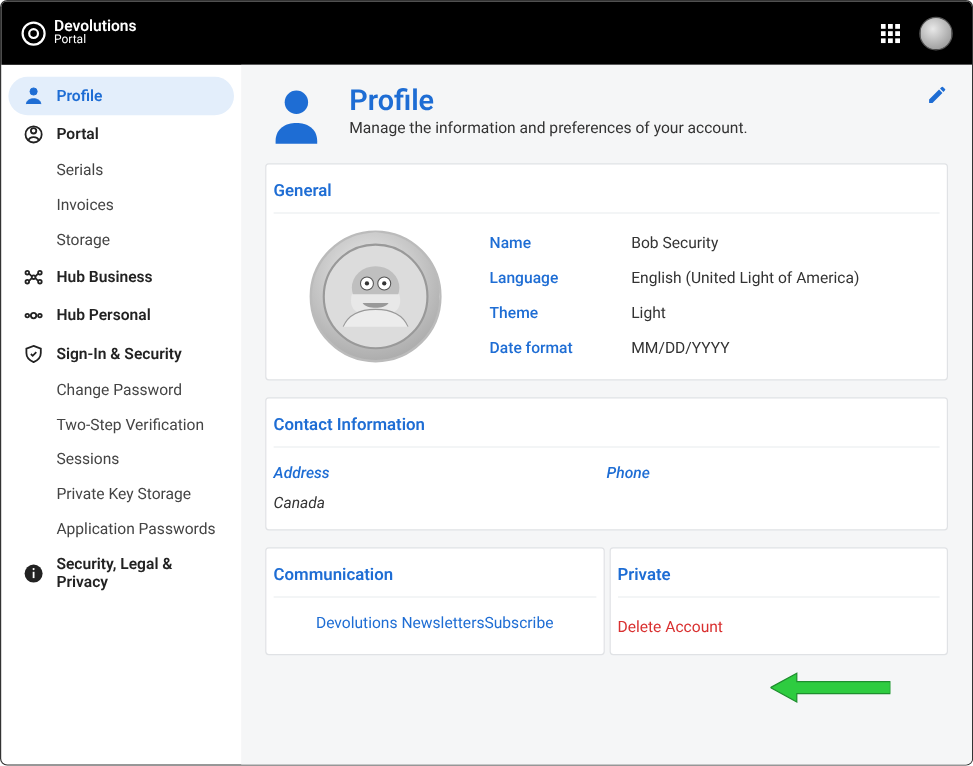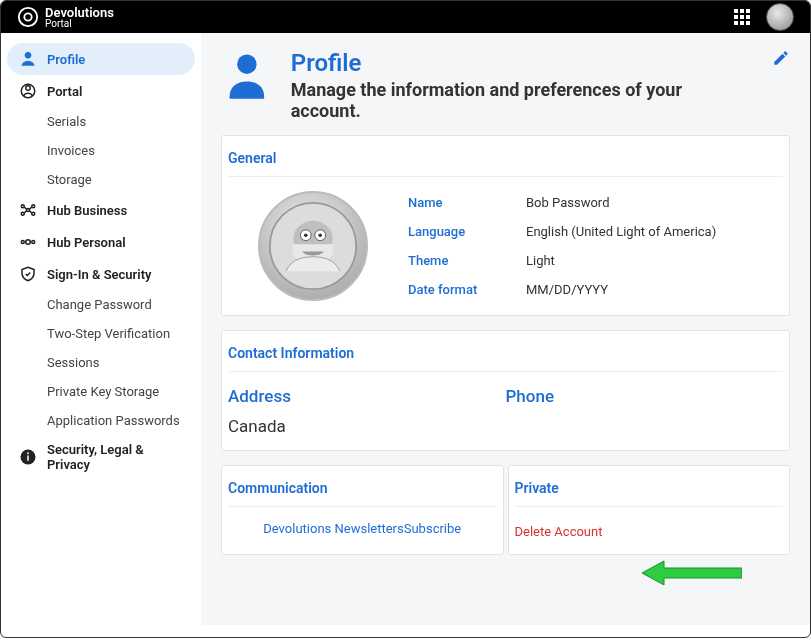--- a/index.html
+++ b/index.html
@@ -7,21 +7,21 @@
       font-family: -apple-system, BlinkMacSystemFont, "Segoe UI", Roboto, sans-serif;
       background: #fff;
       width: 811px;
       height: 638px;
       overflow: hidden;
       border: 1px solid #333;
       border-radius: 6px;
     }
     .topbar {
       background: #000;
-      height: 32px;
+      height: 53px;
       display: flex;
       align-items: center;
       justify-content: space-between;
       padding: 0 16px;
     }
     .logo { display: flex; align-items: center; gap: 6px; color: #fff; }
     .logo-icon { width: 22px; height: 22px; }
     .logo-text { display: flex; flex-direction: column; line-height: 1; }
     .logo-main { font-size: 13px; font-weight: 600; }
     .logo-sub { font-size: 10px; font-weight: 400; }
@@ -57,21 +57,21 @@
       background: #f5f6f7;
       padding: 16px 20px;
       overflow-y: auto;
     }
     .page-header {
       display: flex; align-items: flex-start; gap: 18px;
       margin-bottom: 14px;
     }
     .page-header-icon { width: 52px; height: 52px; }
     .page-title { font-size: 24px; font-weight: 600; color: #1e6dd4; margin-bottom: 2px; }
-    .page-subtitle { font-size: 18px; color: #333; font-weight: bold; }
+    .page-subtitle { font-size: 13px; color: #333; }
     .edit-btn { margin-left: auto; color: #1e6dd4; cursor: pointer; }
     .card {
       background: #fff;
       border: 1px solid #e0e2e5;
       border-radius: 3px;
       padding: 14px 6px;
       margin-bottom: 14px;
     }
     .card h3 {
       font-size: 14px; font-weight: 600; color: #1e6dd4;
@@ -83,21 +83,21 @@
       width: 110px; height: 110px; border-radius: 50%;
       background: radial-gradient(circle at 45% 35%, #f0f0f0, #999);
       border: 2px solid #bbb;
       margin-left: 30px;
       display: flex; align-items: center; justify-content: center;
       font-size: 40px; color: #666;
     }
     .info-grid { display: grid; grid-template-columns: 100px 1fr; row-gap: 14px; column-gap: 18px; font-size: 13px; }
     .info-label { color: #1e6dd4; font-weight: 500; }
     .info-value { color: #333; }
-    .contact-body { display: grid; grid-template-columns: 1fr 1fr; gap: 0; font-size: 17px; }
+    .contact-body { display: grid; grid-template-columns: 1fr 1fr; gap: 0; font-size: 13px; font-style: italic; }
     .contact-col .info-label { margin-bottom: 10px; display: block; }
     .two-col { display: flex; gap: 4px; }
     .two-col .card { flex: 1; margin-bottom: 0; }
     .comm-row { display: flex; justify-content: center; align-items: center; font-size: 13px; }
     .link { color: #1e6dd4; cursor: pointer; }
     .danger { color: #d93030; cursor: pointer; font-size: 13px; }
     .arrow {
       position: absolute;
       left: 642px; top: 558px;
       pointer-events: none;
@@ -237,21 +237,21 @@
             <circle cx="42" cy="38" r="6" fill="#fff" stroke="#555"></circle>
             <circle cx="58" cy="38" r="6" fill="#fff" stroke="#555"></circle>
             <circle cx="42" cy="38" r="2" fill="#333"></circle>
             <circle cx="58" cy="38" r="2" fill="#333"></circle>
             <path d="M38 56c4 6 20 6 24 0" fill="#999"></path>
             <path d="M20 78c6-14 20-16 30-16s24 2 30 16" fill="#ececec" stroke="#999"></path>
           </svg>
         </div>
         <div class="info-grid">
           <div class="info-label">Name</div>
-          <div class="info-value">Bob Password</div>
+          <div class="info-value">Bob Security</div>
           <div class="info-label">Language</div>
           <div class="info-value">English (United Light of America)</div>
           <div class="info-label">Theme</div>
           <div class="info-value">Light</div>
           <div class="info-label">Date format</div>
           <div class="info-value">MM/DD/YYYY</div>
         </div>
       </div>
     </div>
 

